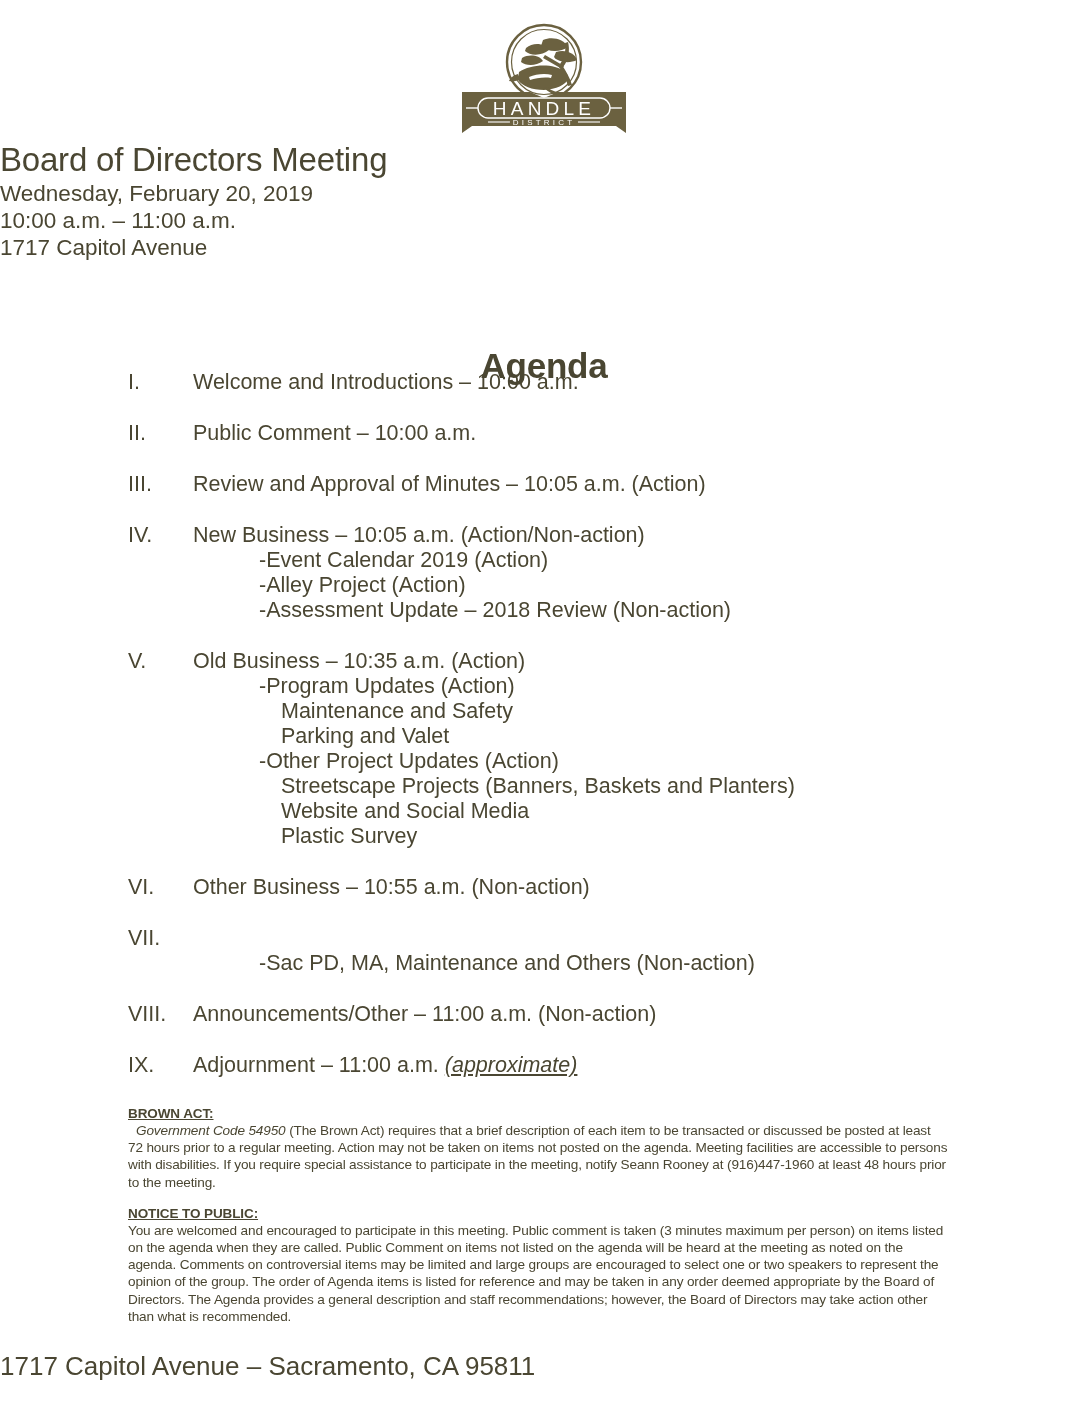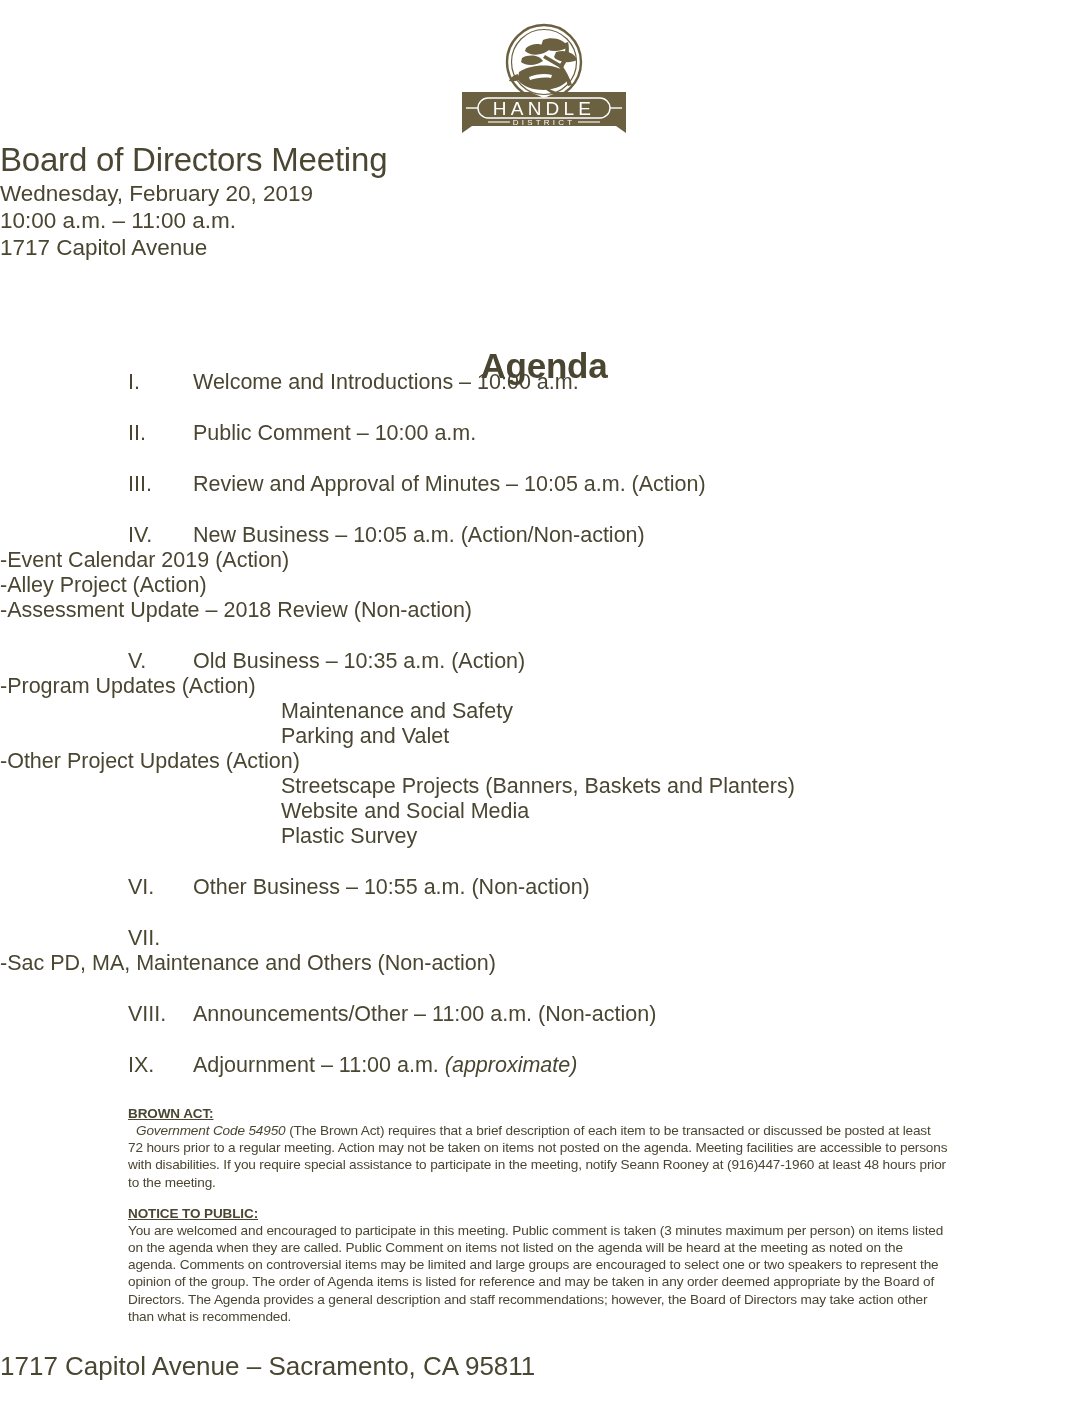--- a/index.html
+++ b/index.html
@@ -93,22 +93,23 @@
     width: 65px;
     flex: 0 0 65px;
     font-size: 21.5px;
     line-height: 25px;
   }
   .item-text {
     flex: 1 1 auto;
     font-size: 21.5px;
     line-height: 25px;
   }
-  .item-text .ital { font-style: italic; }
+  .item-text .ital { font-style: italic; text-decoration: underline; }
   .sub-1 {
+    padding-left: 259px;
     font-size: 21.5px;
     line-height: 25px;
   }
   .sub-2 {
     padding-left: 281px;
     font-size: 21.5px;
     line-height: 25px;
   }
 
   

